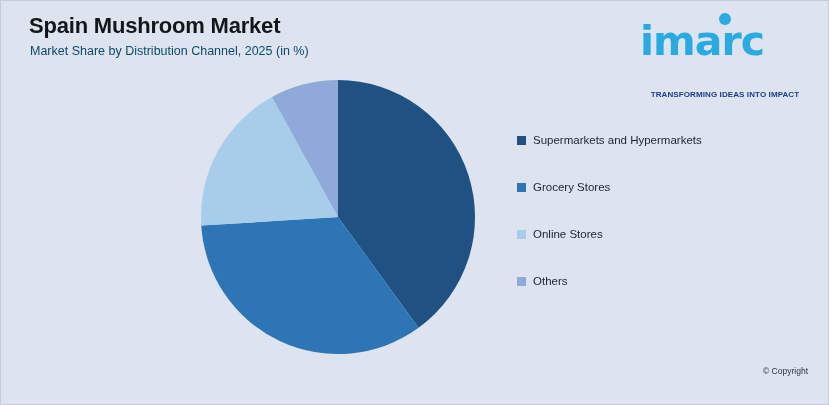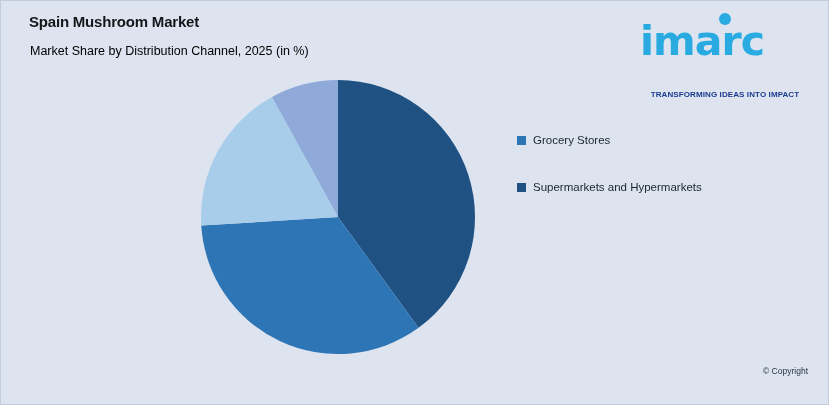--- a/index.html
+++ b/index.html
@@ -13,27 +13,27 @@
     position:relative;
     width:829px;height:405px;
     box-sizing:border-box;
     background:#dde4f0;
     border:1px solid #c3ccdd;
     overflow:hidden;
   }
   
   #title{
     position:absolute;left:28px;top:12px;
-    font-size:15px;font-weight:bold;color:#14161a;
+    font-size:22px;font-weight:bold;color:#14161a;
     letter-spacing:-0.2px;
     white-space:nowrap;
   }
   #subtitle{
     position:absolute;left:29px;top:43px;
-    font-size:12.5px;color:#000000;
+    font-size:12.5px;color:#0c4a6e;
     white-space:nowrap;
   }
   
   #logo{
     position:absolute;right:18px;top:10px;
     width:170px;height:62px;
   }
   #logo-dot{
     position:absolute;left:79px;top:2px;
     width:12px;height:12px;border-radius:50%;
@@ -101,26 +101,34 @@
     <svg id="pie-svg" width="829" height="405">
         <path d="M 337 216 L 337.00 79.00 A 137 137 0 0 1 417.53 326.84 Z" fill="#1F5283"></path>
         <path d="M 337 216 L 417.53 326.84 A 137 137 0 0 1 200.27 224.60 Z" fill="#2E75B6"></path>
         <path d="M 337 216 L 200.27 224.60 A 137 137 0 0 1 271.00 95.95 Z" fill="#A8CDEA"></path>
         <path d="M 337 216 L 271.00 95.95 A 137 137 0 0 1 337.00 79.00 Z" fill="#8FAAD9"></path>
       </svg>
   </div>
 
   <div id="legend">
       <div class="legend-item">
+        <span class="legend-swatch" style="background: rgb(31, 82, 131);"></span>
+        <span class="legend-label">Supermarkets and Hypermarkets</span>
+      </div>
+      <div class="legend-item">
         <span class="legend-swatch" style="background: rgb(46, 117, 182);"></span>
         <span class="legend-label">Grocery Stores</span>
       </div>
       <div class="legend-item">
-        <span class="legend-swatch" style="background: rgb(31, 82, 131);"></span>
-        <span class="legend-label">Supermarkets and Hypermarkets</span>
+        <span class="legend-swatch" style="background: rgb(168, 205, 234);"></span>
+        <span class="legend-label">Online Stores</span>
+      </div>
+      <div class="legend-item">
+        <span class="legend-swatch" style="background: rgb(143, 170, 217);"></span>
+        <span class="legend-label">Others</span>
       </div>
     </div>
 
   <div id="copyright">
     <div>© Copyright</div>
   </div>
 
 </div>
 
 </body></html>

